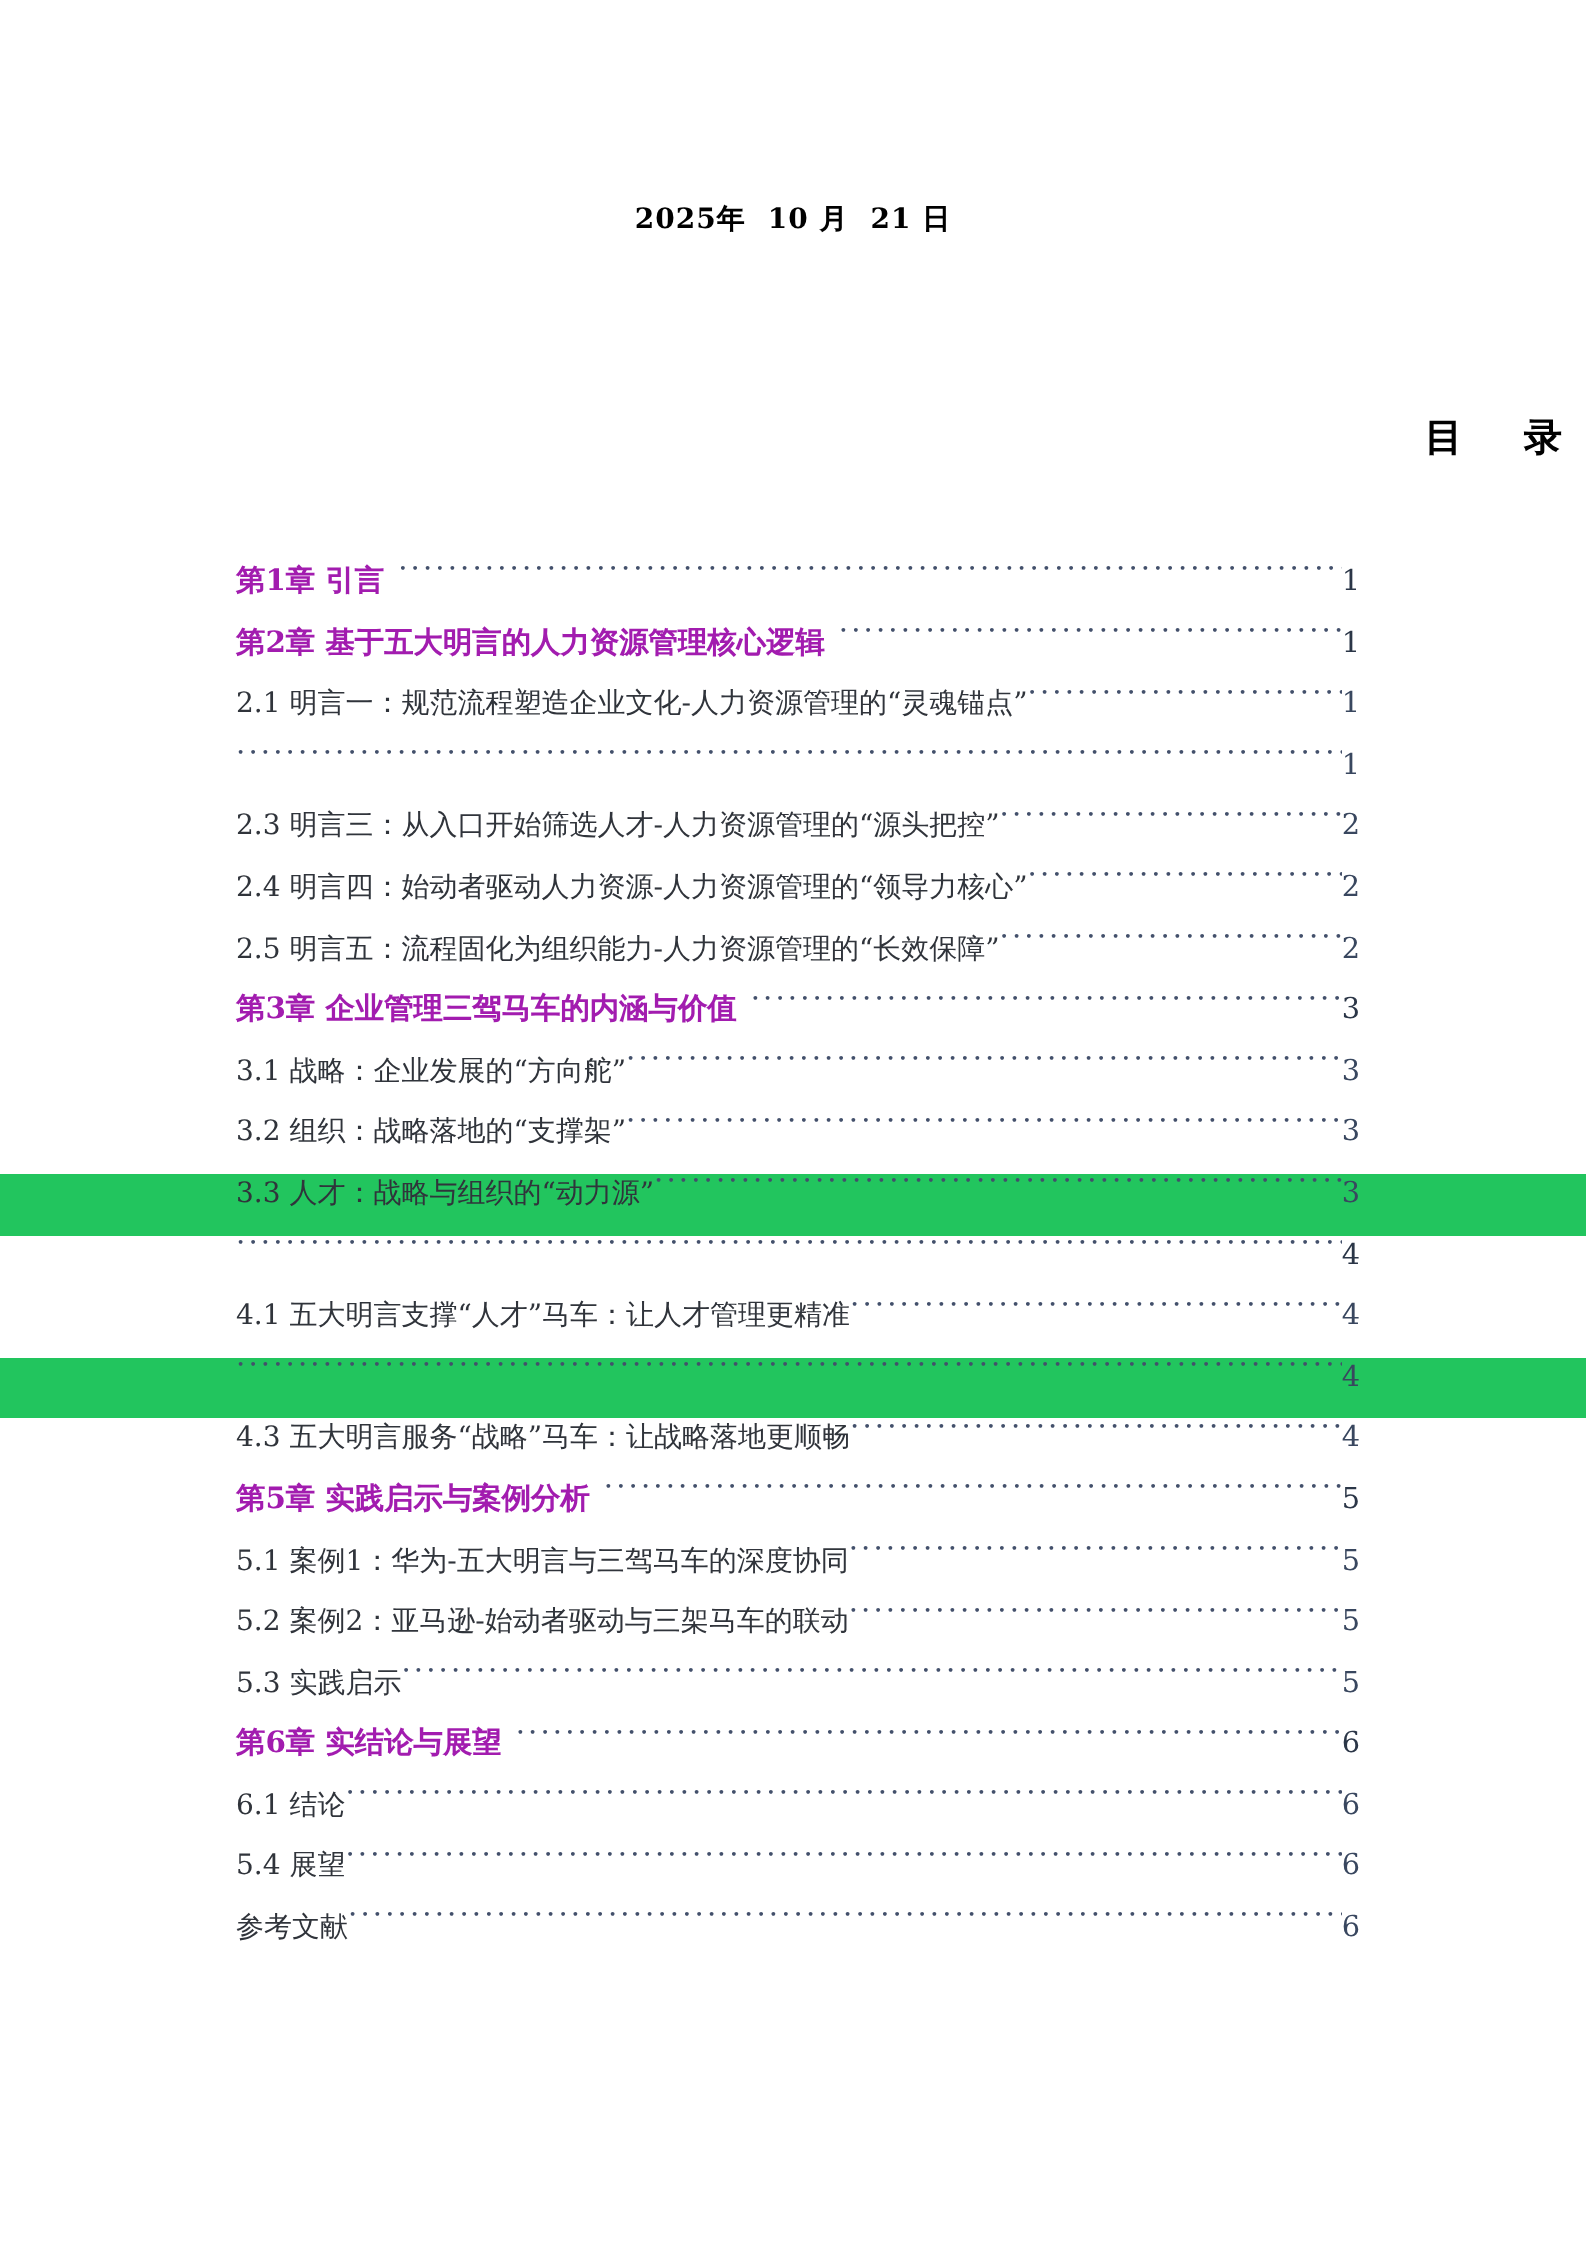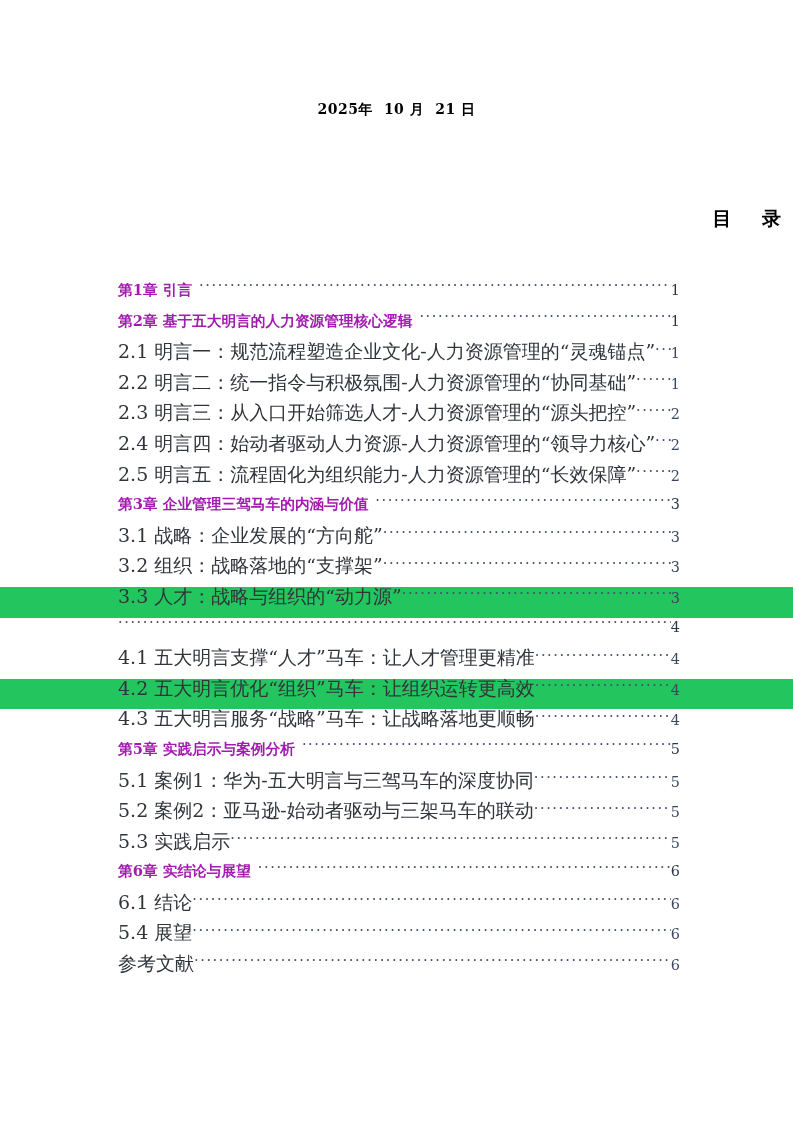--- a/index.html
+++ b/index.html
@@ -83,21 +83,21 @@
   }
 
   .toc-row.level-chapter .toc-label {
     font-weight: bold;
     color: #a21caf;
     font-size: 14.7px;
   }
   .toc-row.level-section .toc-label {
     font-weight: normal;
     color: #30343b;
-    font-size: 19px;
+    font-size: 14px;
   }
 
   
   .toc-row.level-chapter .toc-label::after {
     content: "";
     display: inline-block;
     width: 7px;
   }
 
   .toc-dots {
@@ -152,21 +152,20 @@
         <span class="toc-label">第2章  基于五大明言的人力资源管理核心逻辑</span>
         <span class="toc-dots"></span>
         <span class="toc-page">1</span>
       </div>
       <div class="toc-row level-section">
         <span class="toc-label">2.1 明言一：规范流程塑造企业文化-人力资源管理的“灵魂锚点”</span>
         <span class="toc-dots"></span>
         <span class="toc-page">1</span>
       </div>
       <div class="toc-row level-section">
-        <span class="toc-label">2.2 明言二：统一指令与积极氛围-人力资源管理的“协同基础”</span>
         <span class="toc-dots"></span>
         <span class="toc-page">1</span>
       </div>
       <div class="toc-row level-section">
         <span class="toc-label">2.3 明言三：从入口开始筛选人才-人力资源管理的“源头把控”</span>
         <span class="toc-dots"></span>
         <span class="toc-page">2</span>
       </div>
       <div class="toc-row level-section">
         <span class="toc-label">2.4 明言四：始动者驱动人力资源-人力资源管理的“领导力核心”</span>
@@ -201,21 +200,20 @@
       <div class="toc-row level-chapter">
         <span class="toc-dots"></span>
         <span class="toc-page">4</span>
       </div>
       <div class="toc-row level-section">
         <span class="toc-label">4.1 五大明言支撑“人才”马车：让人才管理更精准</span>
         <span class="toc-dots"></span>
         <span class="toc-page">4</span>
       </div>
       <div class="toc-row level-section highlight">
-        <span class="toc-label">4.2 五大明言优化“组织”马车：让组织运转更高效</span>
         <span class="toc-dots"></span>
         <span class="toc-page">4</span>
       </div>
       <div class="toc-row level-section">
         <span class="toc-label">4.3 五大明言服务“战略”马车：让战略落地更顺畅</span>
         <span class="toc-dots"></span>
         <span class="toc-page">4</span>
       </div>
       <div class="toc-row level-chapter">
         <span class="toc-label">第5章  实践启示与案例分析</span>

